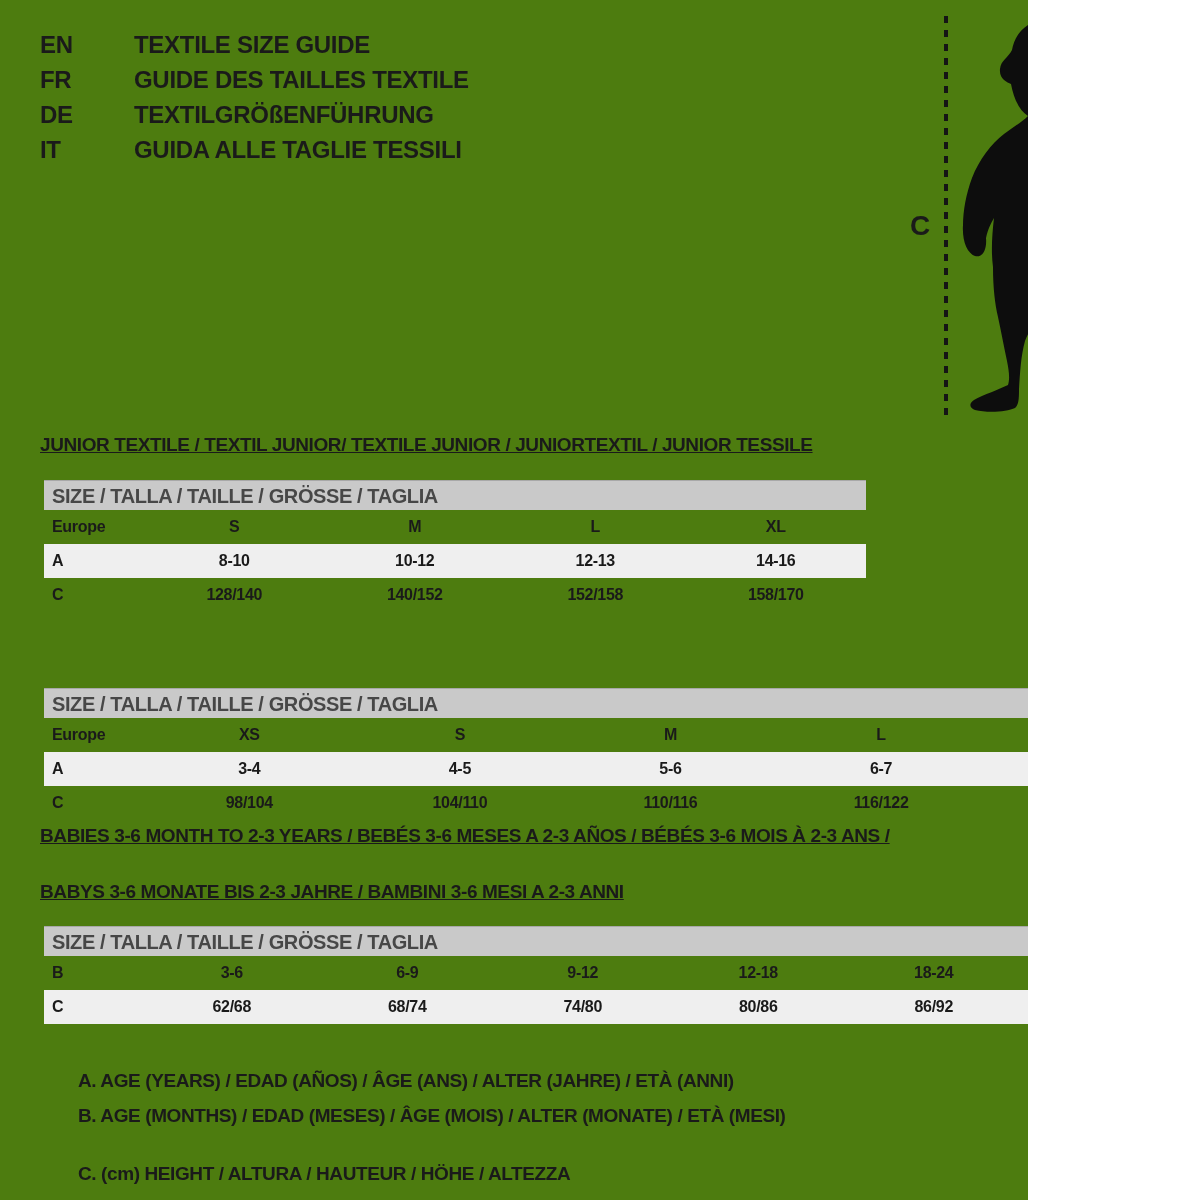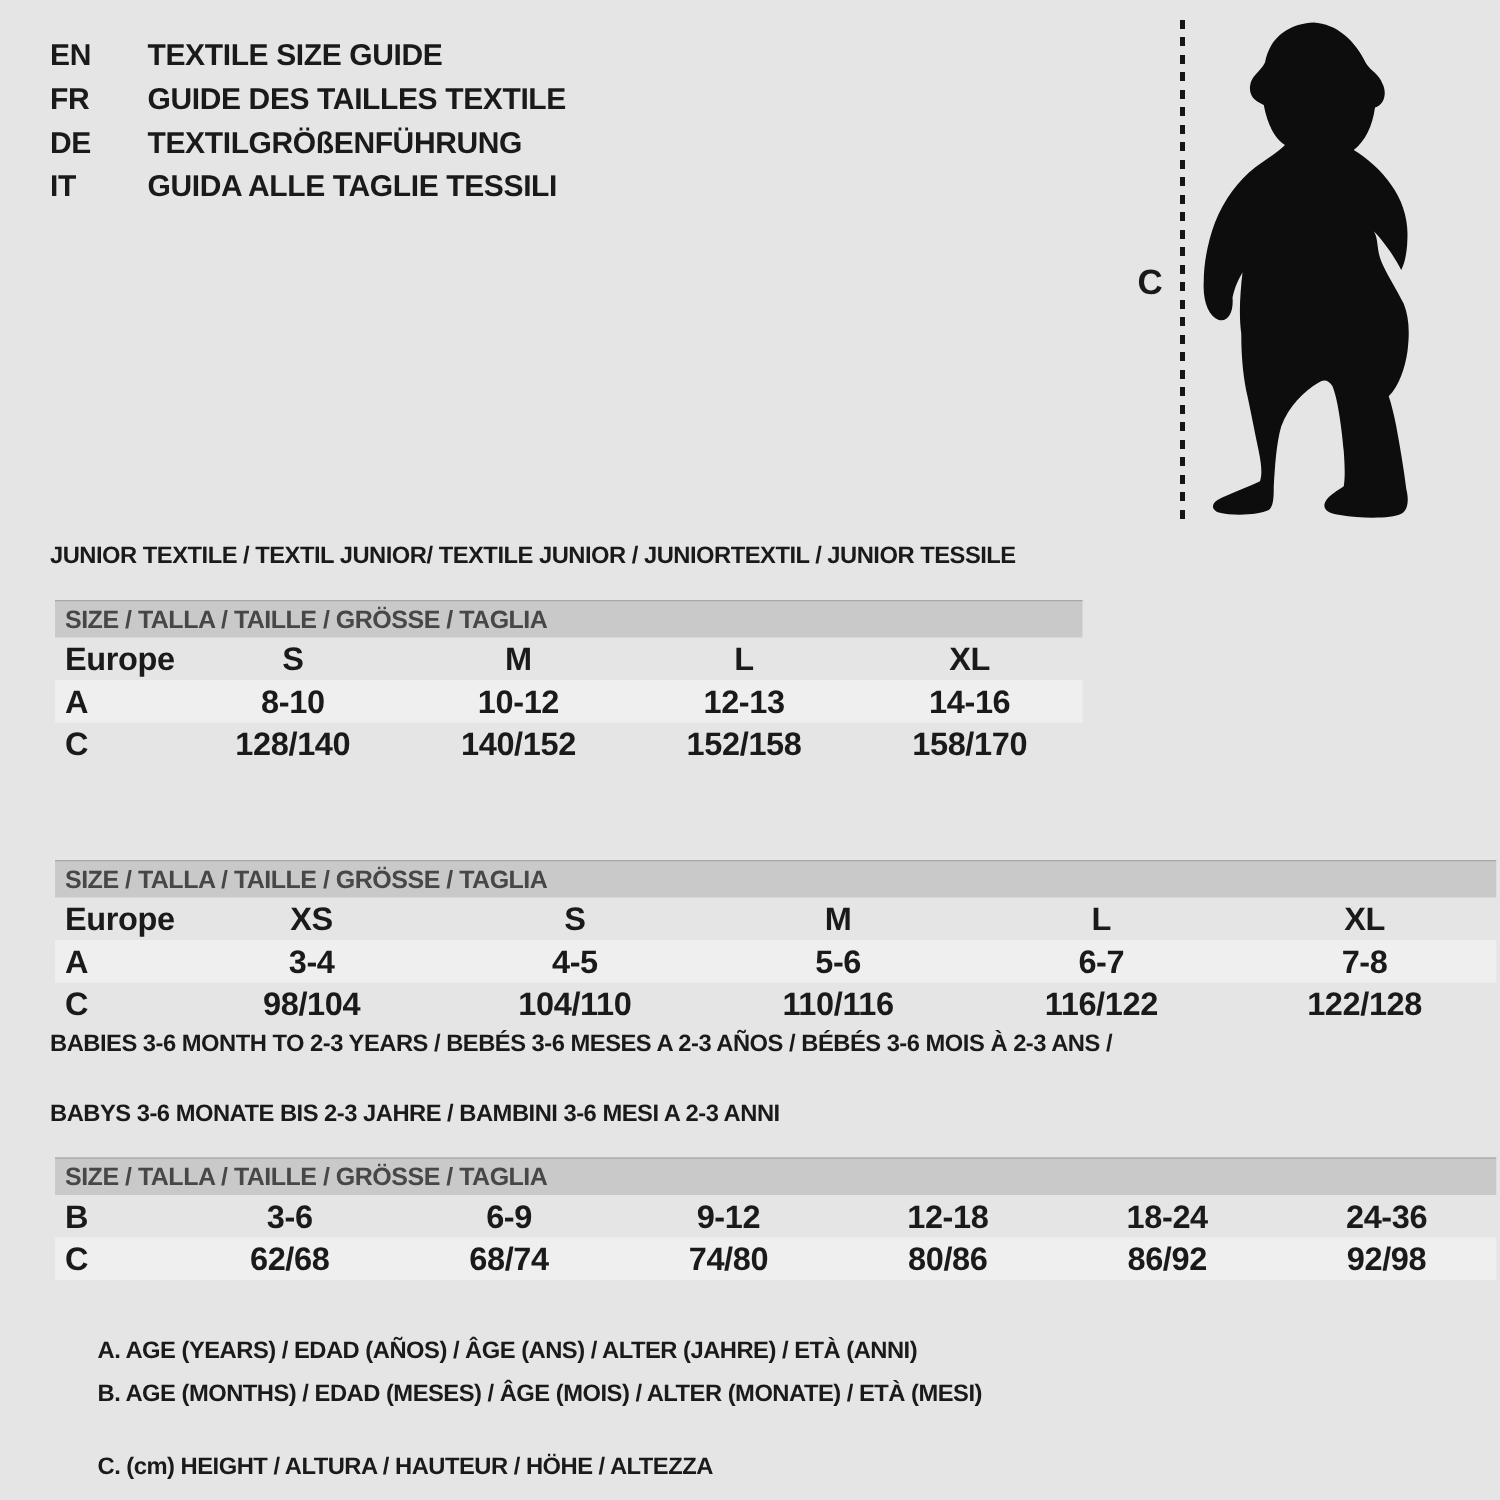--- a/index.html
+++ b/index.html
@@ -1,44 +1,44 @@
 <!DOCTYPE html>
 <html><head>
 <meta charset="utf-8">
 <style>
   html,body{margin:0;padding:0;background:#ffffff;}
   .canvas{
-    position:relative;width:1200px;height:1200px;background:#e5e5e5;overflow:hidden;
+    position:relative;width:1028px;height:1200px;background:#4d7c0f;overflow:hidden;
     font-family:"Liberation Sans","DejaVu Sans",sans-serif;font-weight:bold;color:#1a1a1a;
   }
   
   .lang-block{position:absolute;left:40px;top:27px;}
   .lang-row{display:flex;font-size:24px;line-height:35px;letter-spacing:-0.3px;}
   .lang-code{width:78px;flex:0 0 78px;}
-  .lang-label{white-space:nowrap;}
+  .lang-label{white-space:nowrap;margin-left:16px;}
   
   .measure-line{
     position:absolute;left:944px;top:16px;width:4px;height:402px;
     background:repeating-linear-gradient(to bottom,#151515 0 7px,transparent 7px 14px);
   }
   .measure-letter{position:absolute;left:910px;top:212px;font-size:28px;line-height:28px;}
   .figure-svg{position:absolute;left:956px;top:16px;width:194px;height:406px;}
   
-  .sec-title{position:absolute;left:40px;font-size:19px;line-height:24px;letter-spacing:-0.4px;white-space:nowrap;}
+  .sec-title{position:absolute;left:40px;font-size:19px;line-height:24px;letter-spacing:-0.4px;white-space:nowrap;text-decoration:underline;}
   .sub{font-size:12px;vertical-align:-5px;letter-spacing:-0.4px;}
   
   .size-table{position:absolute;left:44px;}
   .w-junior{width:822px;}
   .w-wide{width:1153px;}
   .band{
     height:30px;line-height:30px;background:#c9c9c9;color:#474747;
     padding-left:8px;font-size:20px;letter-spacing:-0.4px;border-top:1px solid #a8a8a8;
     box-sizing:border-box;
   }
-  .trow{display:flex;height:34px;line-height:34px;font-size:26px;letter-spacing:-0.3px;}
+  .trow{display:flex;height:34px;line-height:34px;font-size:16px;letter-spacing:-0.3px;}
   .trow.shaded{background:#efefef;}
   .tlbl{flex:0 0 100px;width:100px;padding-left:8px;box-sizing:border-box;text-align:left;}
   .tcell{flex:1 1 0;text-align:center;}
   
   .legend-line{position:absolute;left:40px;font-size:19px;line-height:24px;letter-spacing:-0.4px;white-space:nowrap;margin-left:38px;}
 </style>
 </head>
 <body>
 
 <div class="canvas">

